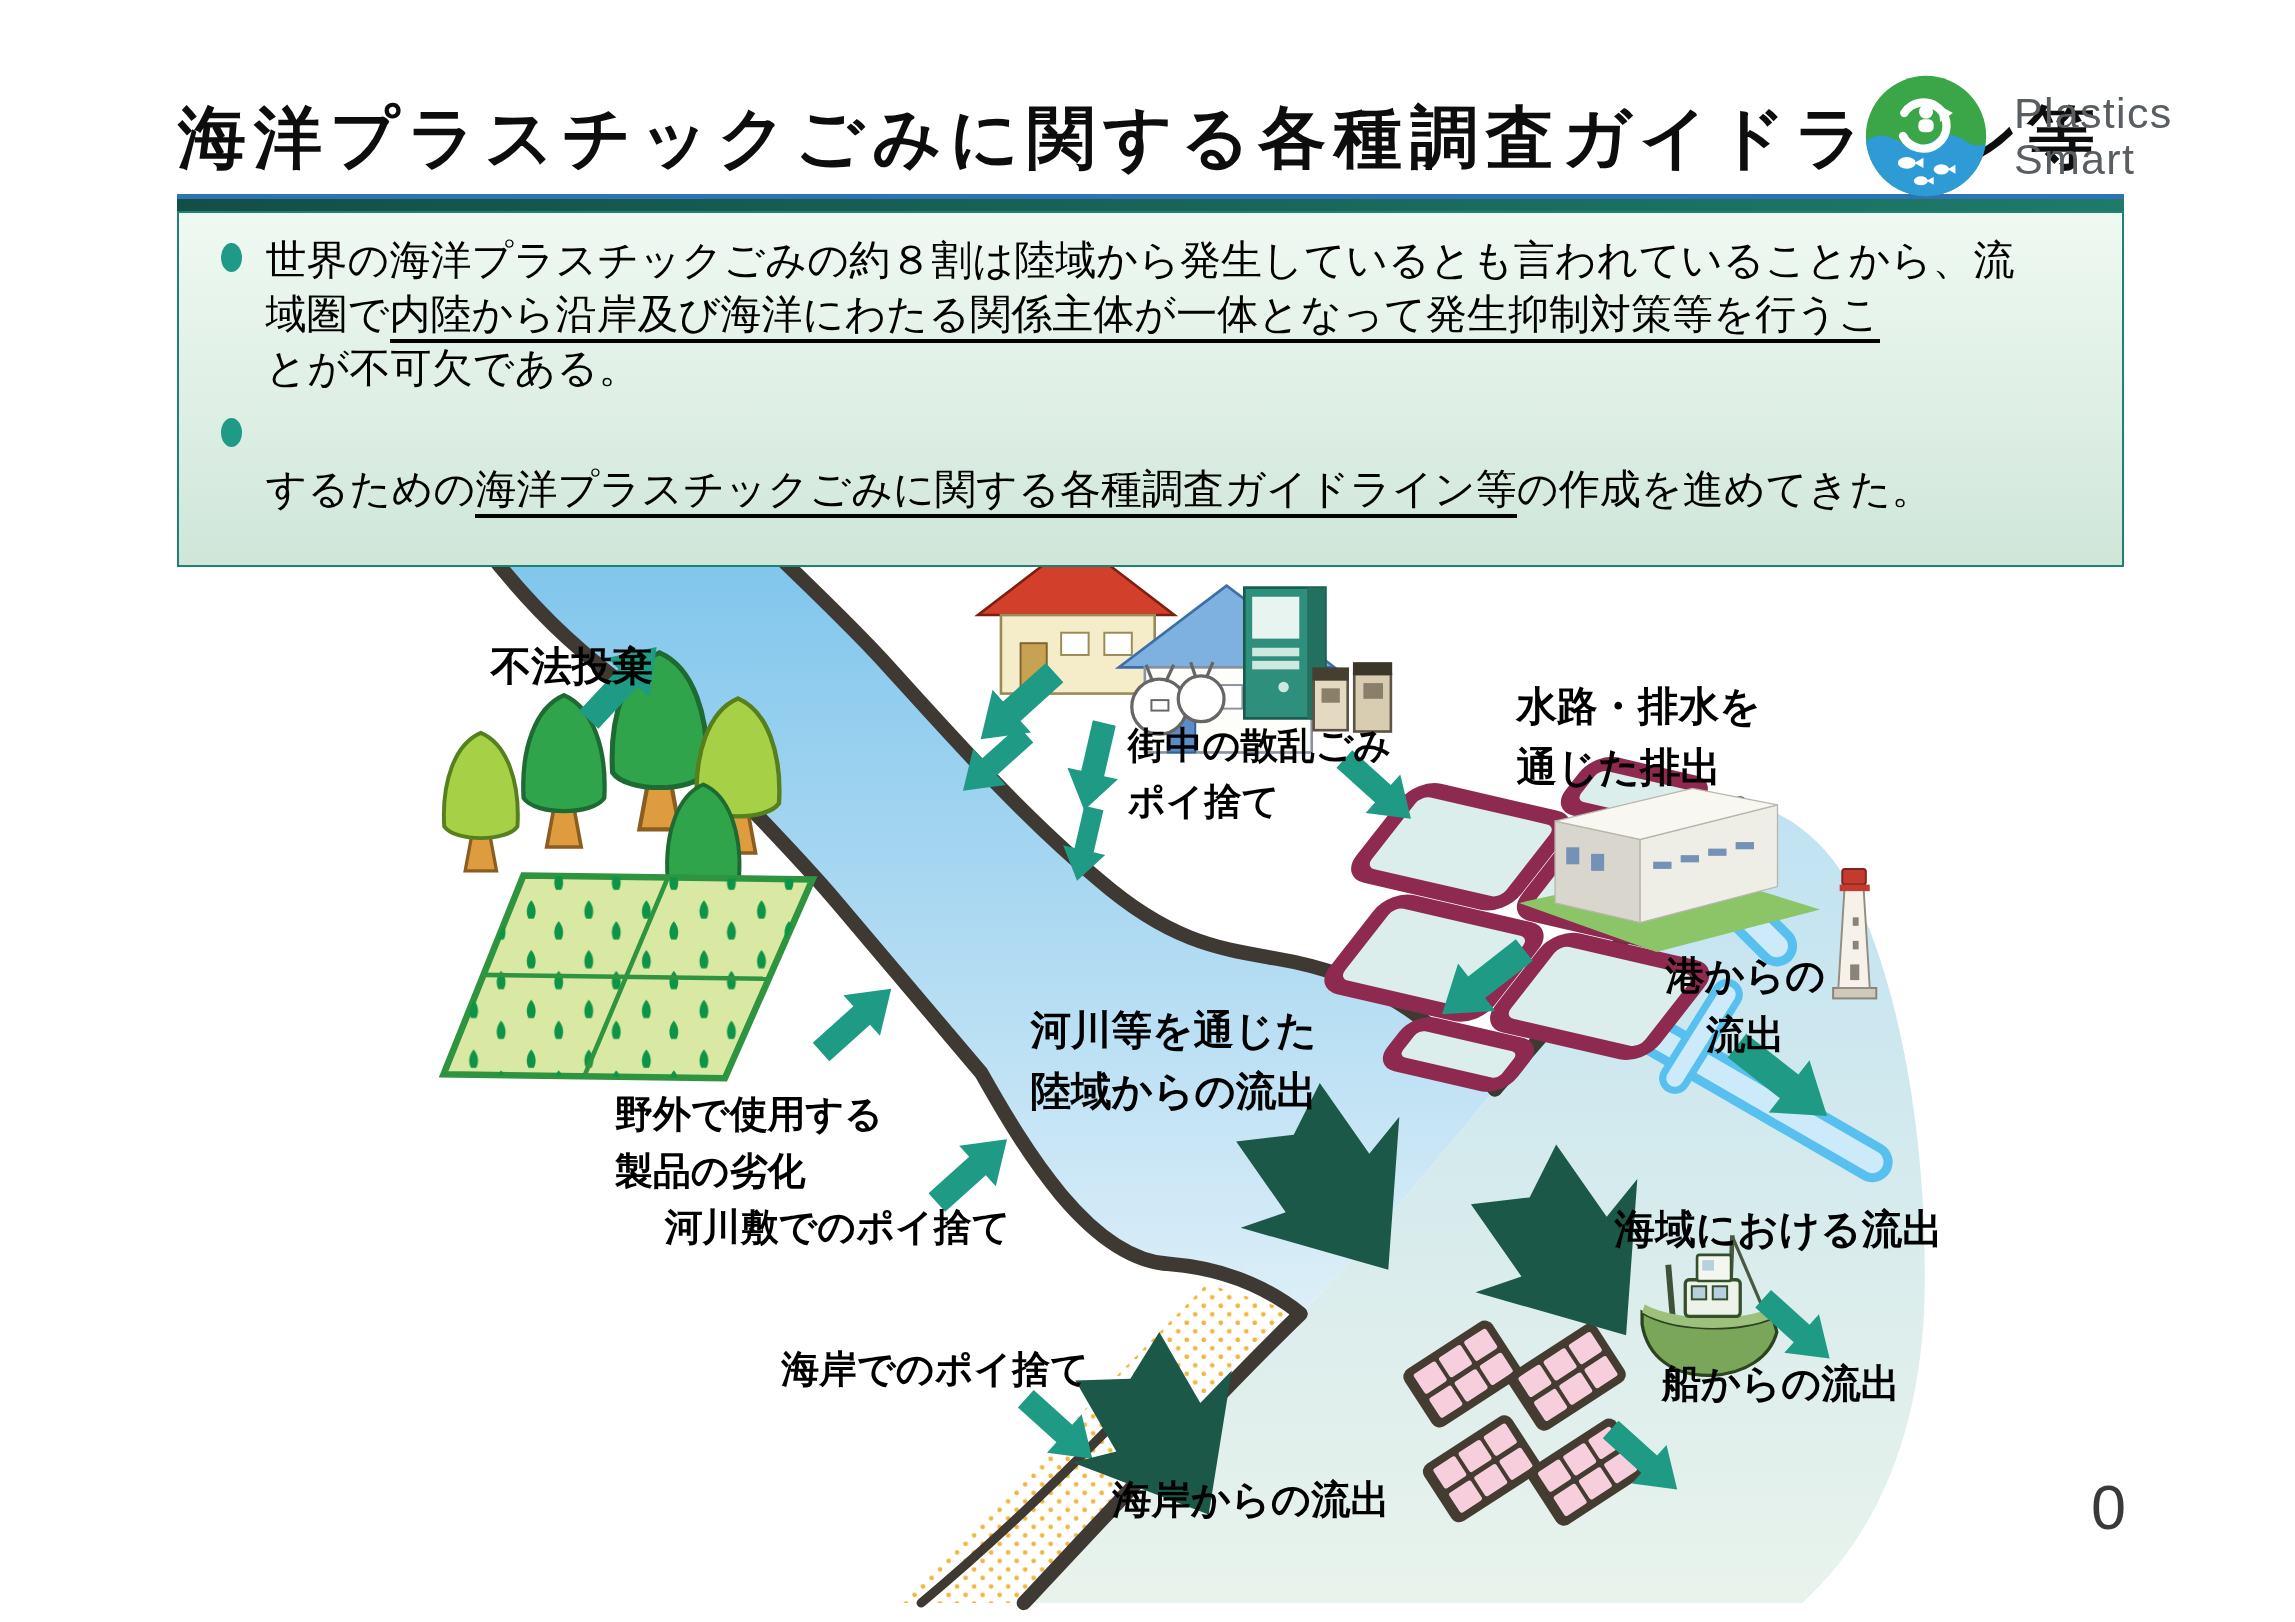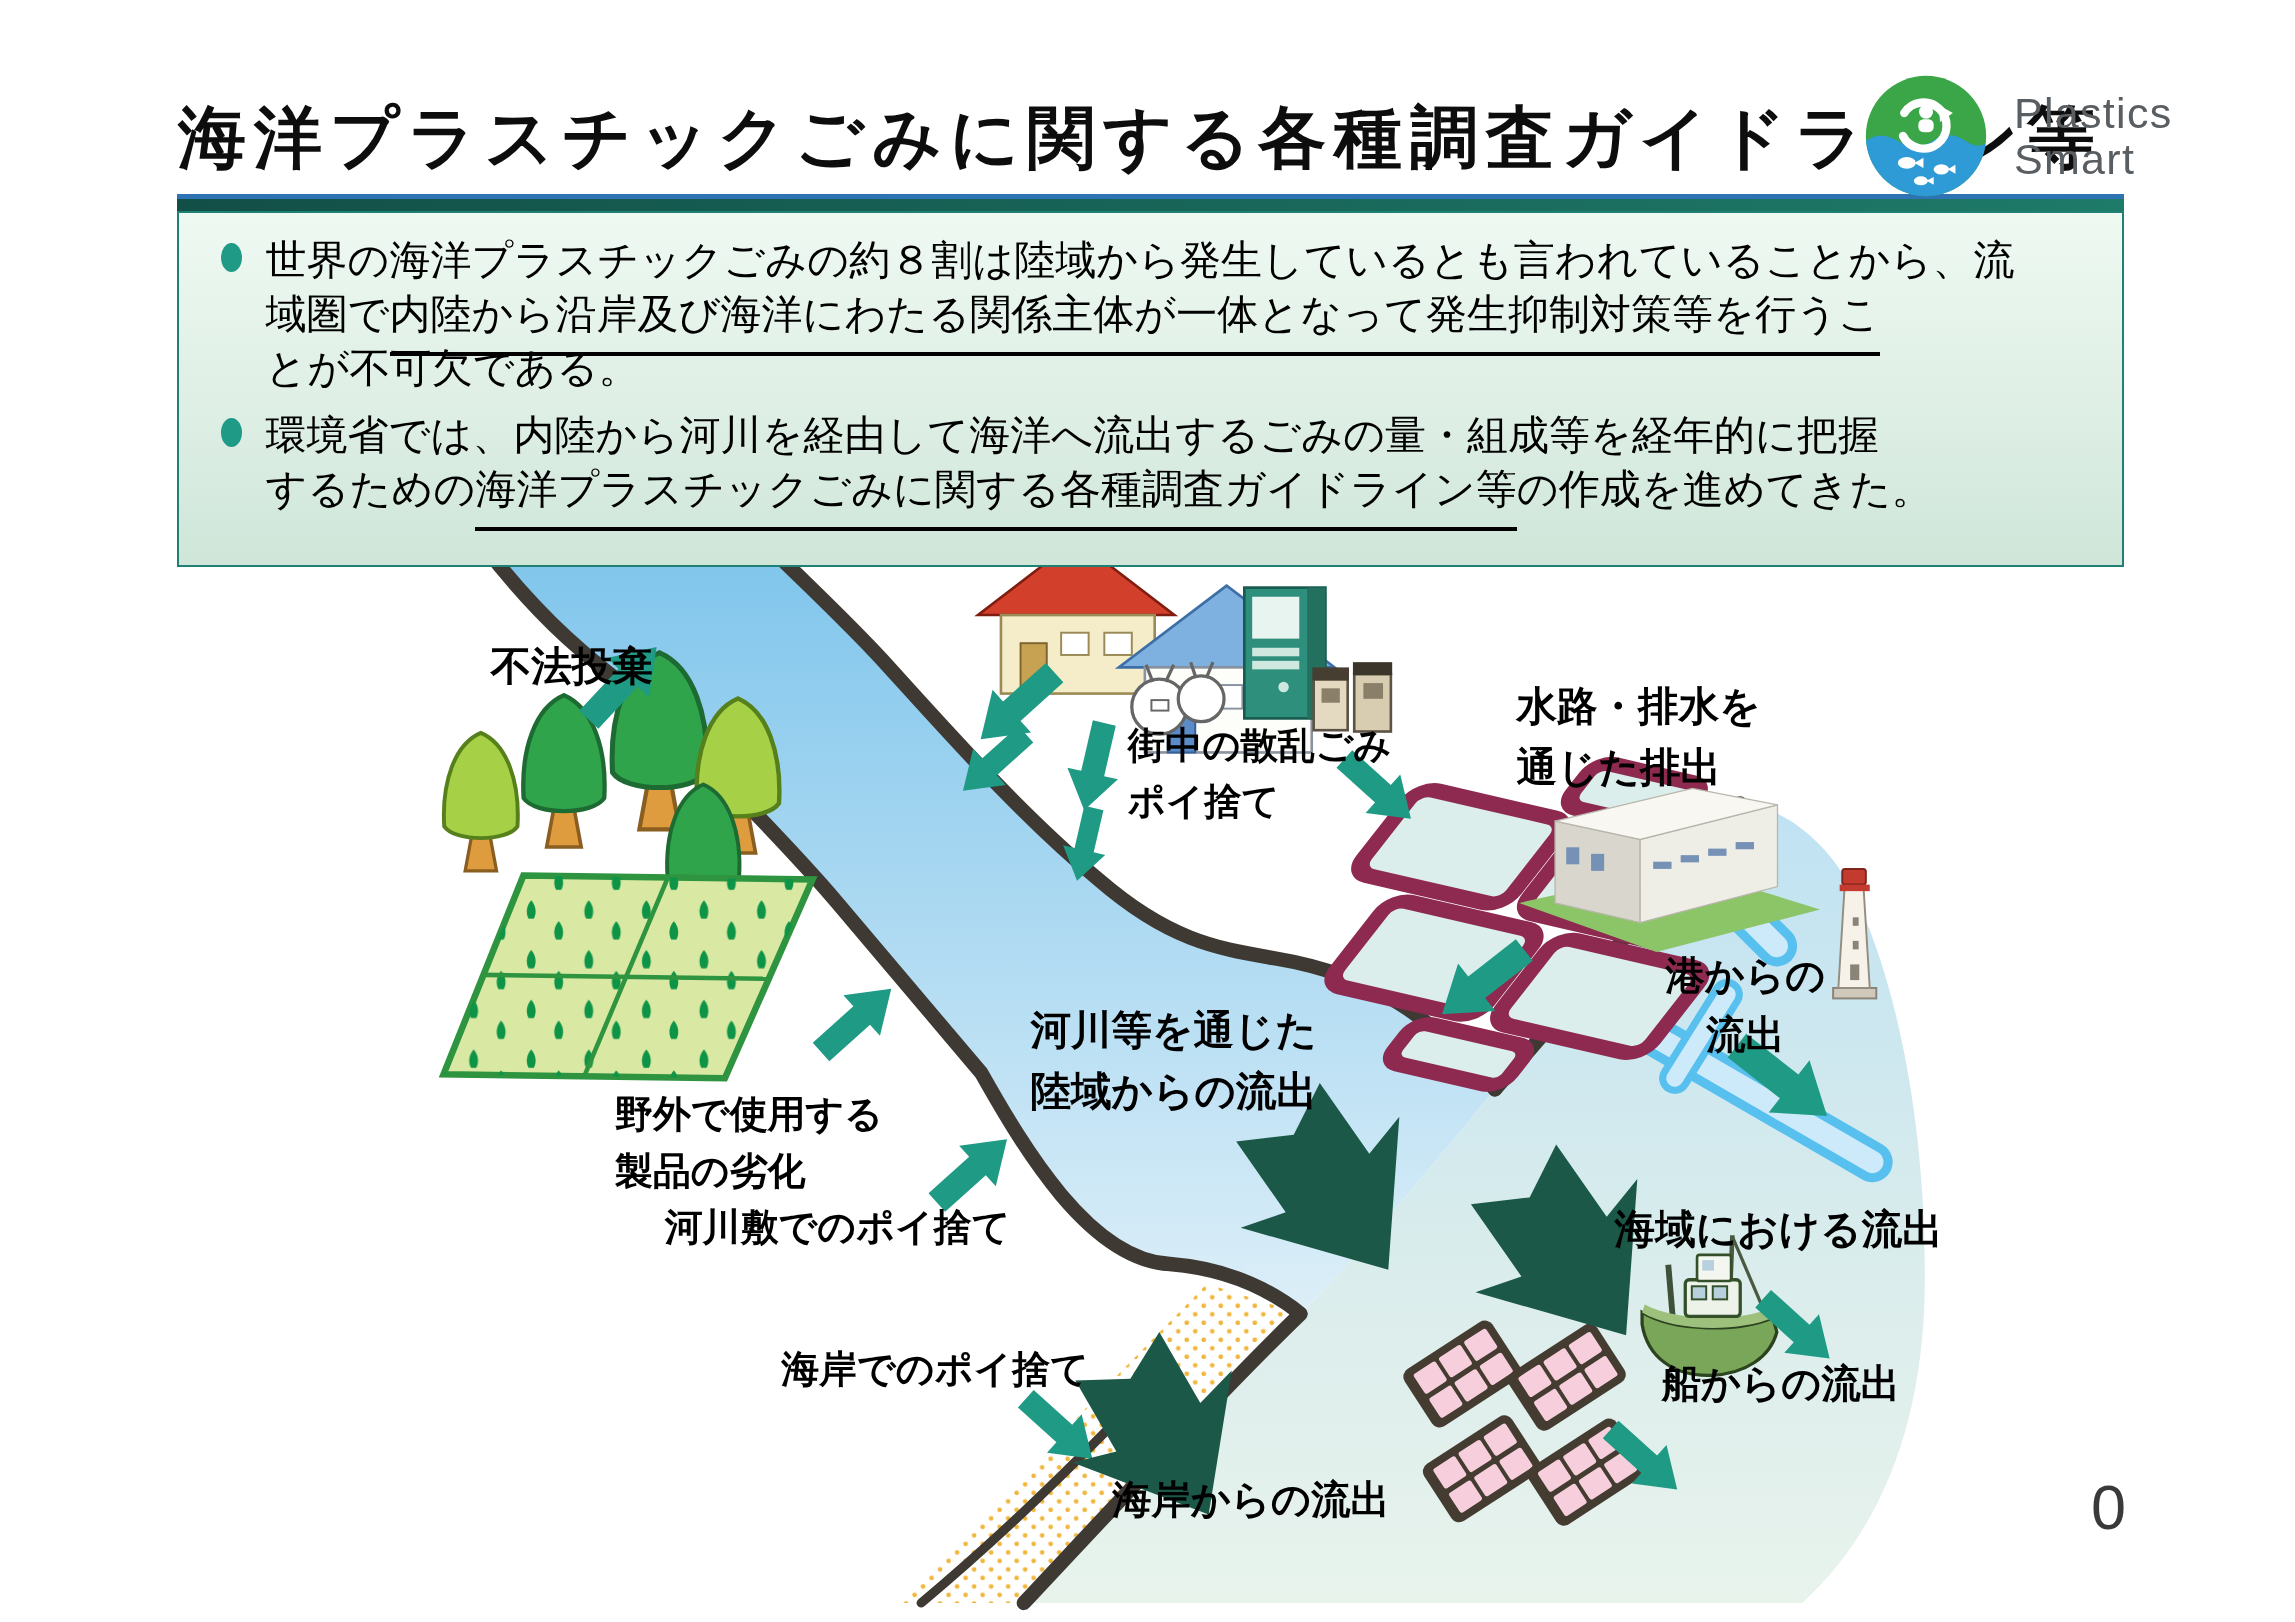--- a/index.html
+++ b/index.html
@@ -22,21 +22,21 @@
   
   .summary-box{
     position:absolute;left:177px;top:211px;width:1947px;height:356px;box-sizing:border-box;
     border:2.6px solid #1e8173;
     background:linear-gradient(180deg,#eef9f2 0%,#ddeee4 60%,#cfe6d9 100%);
   }
   .bullet-list{padding:19.6px 30px 0 42px;}
   .bullet-row{display:flex;align-items:flex-start;gap:23.6px;margin-bottom:13px;}
   .bullet-marker{width:21px;height:29px;border-radius:50%;margin-top:10.5px;flex:none;}
   .bullet-text{margin:0;font-size:41px;line-height:54px;color:#000;font-weight:500;max-width:1819px;}
-  .bullet-text .u{border-bottom:4.6px solid #000;padding-bottom:15px;}
+  .bullet-text .u{border-bottom:4.6px solid #000;padding-bottom:2px;}
   
   #diagram{position:absolute;left:0;top:0;width:2295px;height:1622px;}
   #diagram text{font-family:"Liberation Sans","DejaVu Sans",sans-serif;font-weight:700;fill:#000;}
   .page-number{position:absolute;left:2091px;top:1471px;font-size:63px;color:#3a3a3a;}
 </style>
 </head>
 <body>
 
 <div class="page">
 
@@ -301,21 +301,21 @@
   </div>
 
   <div class="summary-box">
     <div class="bullet-list" id="bullet-list">
         <div class="bullet-row">
           <span class="bullet-marker" style="background: rgb(31, 154, 134);"></span>
           <p class="bullet-text"><span>世界の海洋プラスチックごみの約８割は陸域から発生しているとも言われていることから、流</span><br><span>域圏で</span><span class="u">内陸から沿岸及び海洋にわたる関係主体が一体となって発生抑制対策等を行うこ</span><br><span>とが不可欠である。</span></p>
         </div>
         <div class="bullet-row">
           <span class="bullet-marker" style="background: rgb(31, 154, 134);"></span>
-          <p class="bullet-text"><span>環境省では、内陸から河川を経由して海洋へ流出するごみの量・組成等を経年的に把握</span><br><span>するための</span><span class="u">海洋プラスチックごみに関する各種調査ガイドライン等</span><span>の作成を進めてきた。</span></p>
+          <p class="bullet-text"><br><span>するための</span><span class="u">海洋プラスチックごみに関する各種調査ガイドライン等</span><span>の作成を進めてきた。</span></p>
         </div>
       </div>
   </div>
 
   <div class="page-number">0</div>
 
 </div>
 
 
 </body></html>

